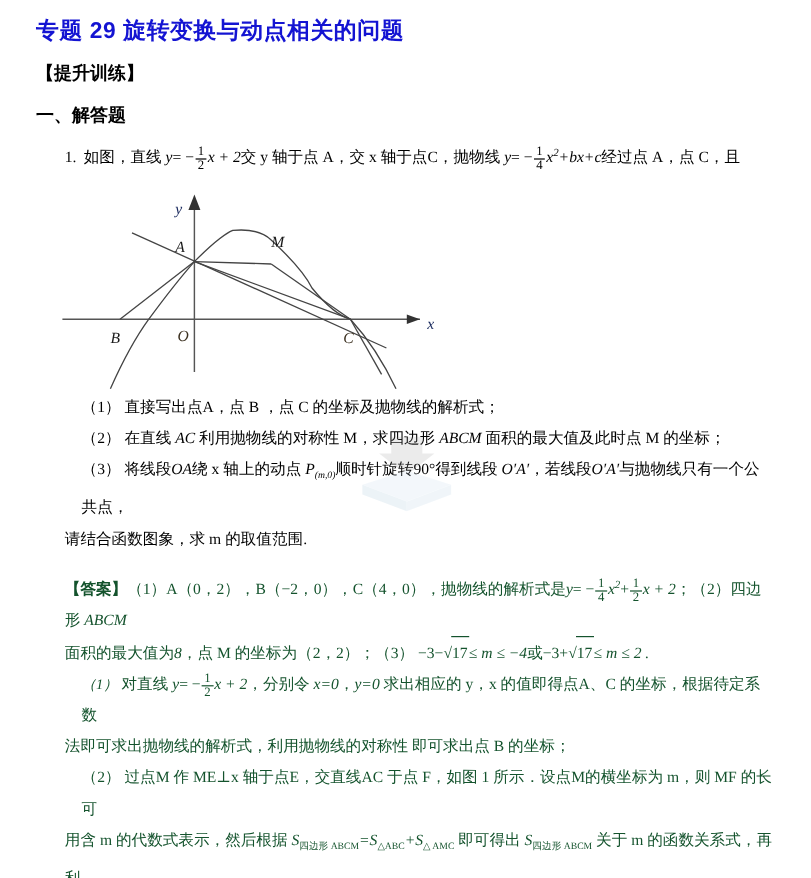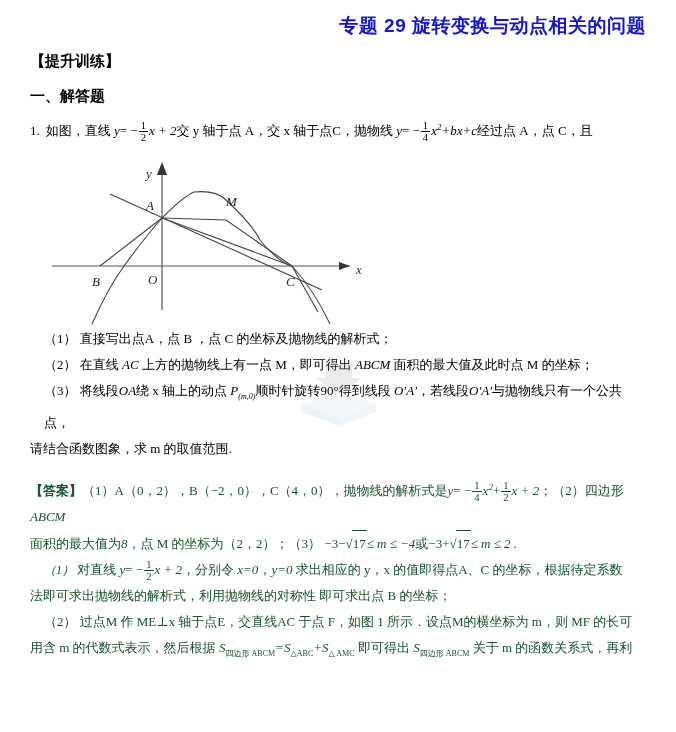--- a/index.html
+++ b/index.html
@@ -17,21 +17,21 @@
   }
   .page {
     position: relative;
     width: 676px;
     height: 732px;
     box-sizing: border-box;
     padding: 0 30px;
   }
   
   .doc-title {
-    text-align: right;
+    text-align: left;
     color: #1414d2;
     font-weight: bold;
     font-size: 19px;
     letter-spacing: 0.5px;
     padding-top: 13px;
     padding-bottom: 0px;
     font-family: "Liberation Sans", "DejaVu Sans", sans-serif;
   }
   
   .sec-head {
@@ -41,20 +41,21 @@
     margin-top: 13px;
     font-family: "Liberation Sans", "DejaVu Sans", sans-serif;
   }
   .sec-head.tight { margin-top: 16px; }
 
   
   .body-line {
     font-size: 13px;
     line-height: 26px;
     color: #000;
+    margin-left: 24px;
   }
   .q-num { margin-right: 6px; }
   .indent-1 { padding-left: 14px; }
 
   
   .mi { font-style: italic; font-family: "Liberation Serif","DejaVu Serif",serif; }
   .frac {
     display: inline-block;
     vertical-align: -0.55em;
     text-align: center;
@@ -148,21 +149,21 @@
     </svg>
   </div>
 
   <div class="body-line indent-1">
     <span>（1）</span>
     <span>直接写出点A，点 B ，点 C 的坐标及抛物线的解析式；</span>
   </div>
 
   <div class="body-line indent-1">
     <span>（2）</span>
-    <span>在直线 </span><span class="mi">AC</span><span> 上方的抛物线上有一点 M，即可得出 </span><span class="mi">ABCM</span><span> 面积的最大值及此时点 M 的坐标；</span>
+    <span>在直线 </span><span class="mi">AC</span><span> 利用抛物线的对称性 M，求四边形 </span><span class="mi">ABCM</span><span> 面积的最大值及此时点 M 的坐标；</span>
   </div>
 
   <div class="body-line indent-1">
     <span>（3）</span>
     <span>将线段</span><span class="mi">OA</span><span>绕 x 轴上的动点 </span><span class="mi">P</span><span class="sub mi">(m,0)</span><span>顺时针旋转90°得到线段 </span><span class="mi">O′A′</span><span>，若线段</span><span class="mi">O′A′</span><span>与抛物线只有一个公共点，</span>
   </div>
   <div class="body-line">请结合函数图象，求 m 的取值范围.</div>
 
   <div class="body-line red answer-block">
     <span style="font-weight:bold">【答案】</span><span>（1）</span><span>A（0，2），B（−2，0），C（4，0），抛物线的解析式是</span><span class="mi">y</span><span>= −</span><span class="frac"><span class="num">1</span><span class="den">4</span></span><span class="mi">x</span><span class="sup mi">2</span><span>+</span><span class="frac"><span class="num">1</span><span class="den">2</span></span><span class="mi">x + 2</span><span>；</span><span>（2）</span><span>四边形 </span><span class="mi">ABCM</span>

